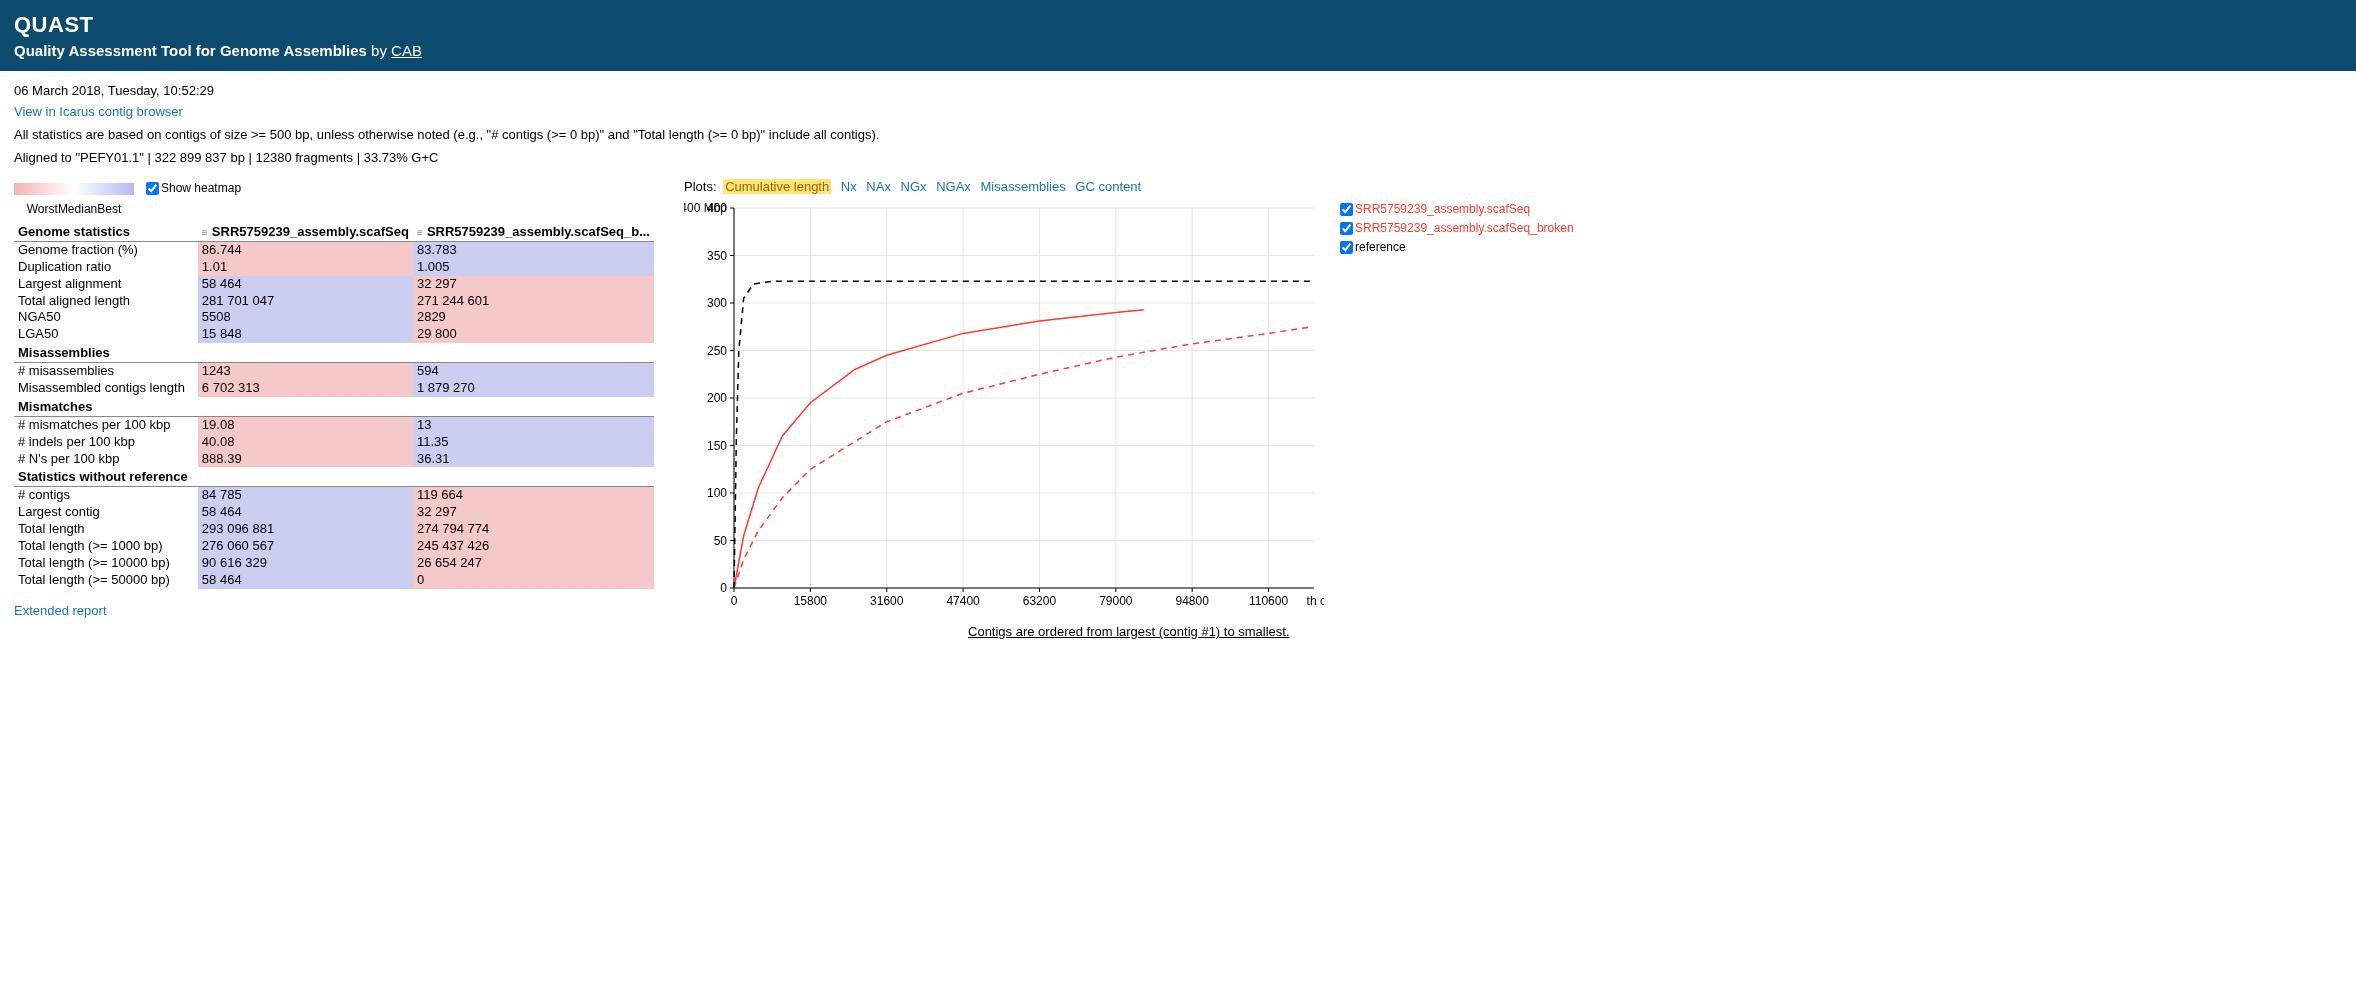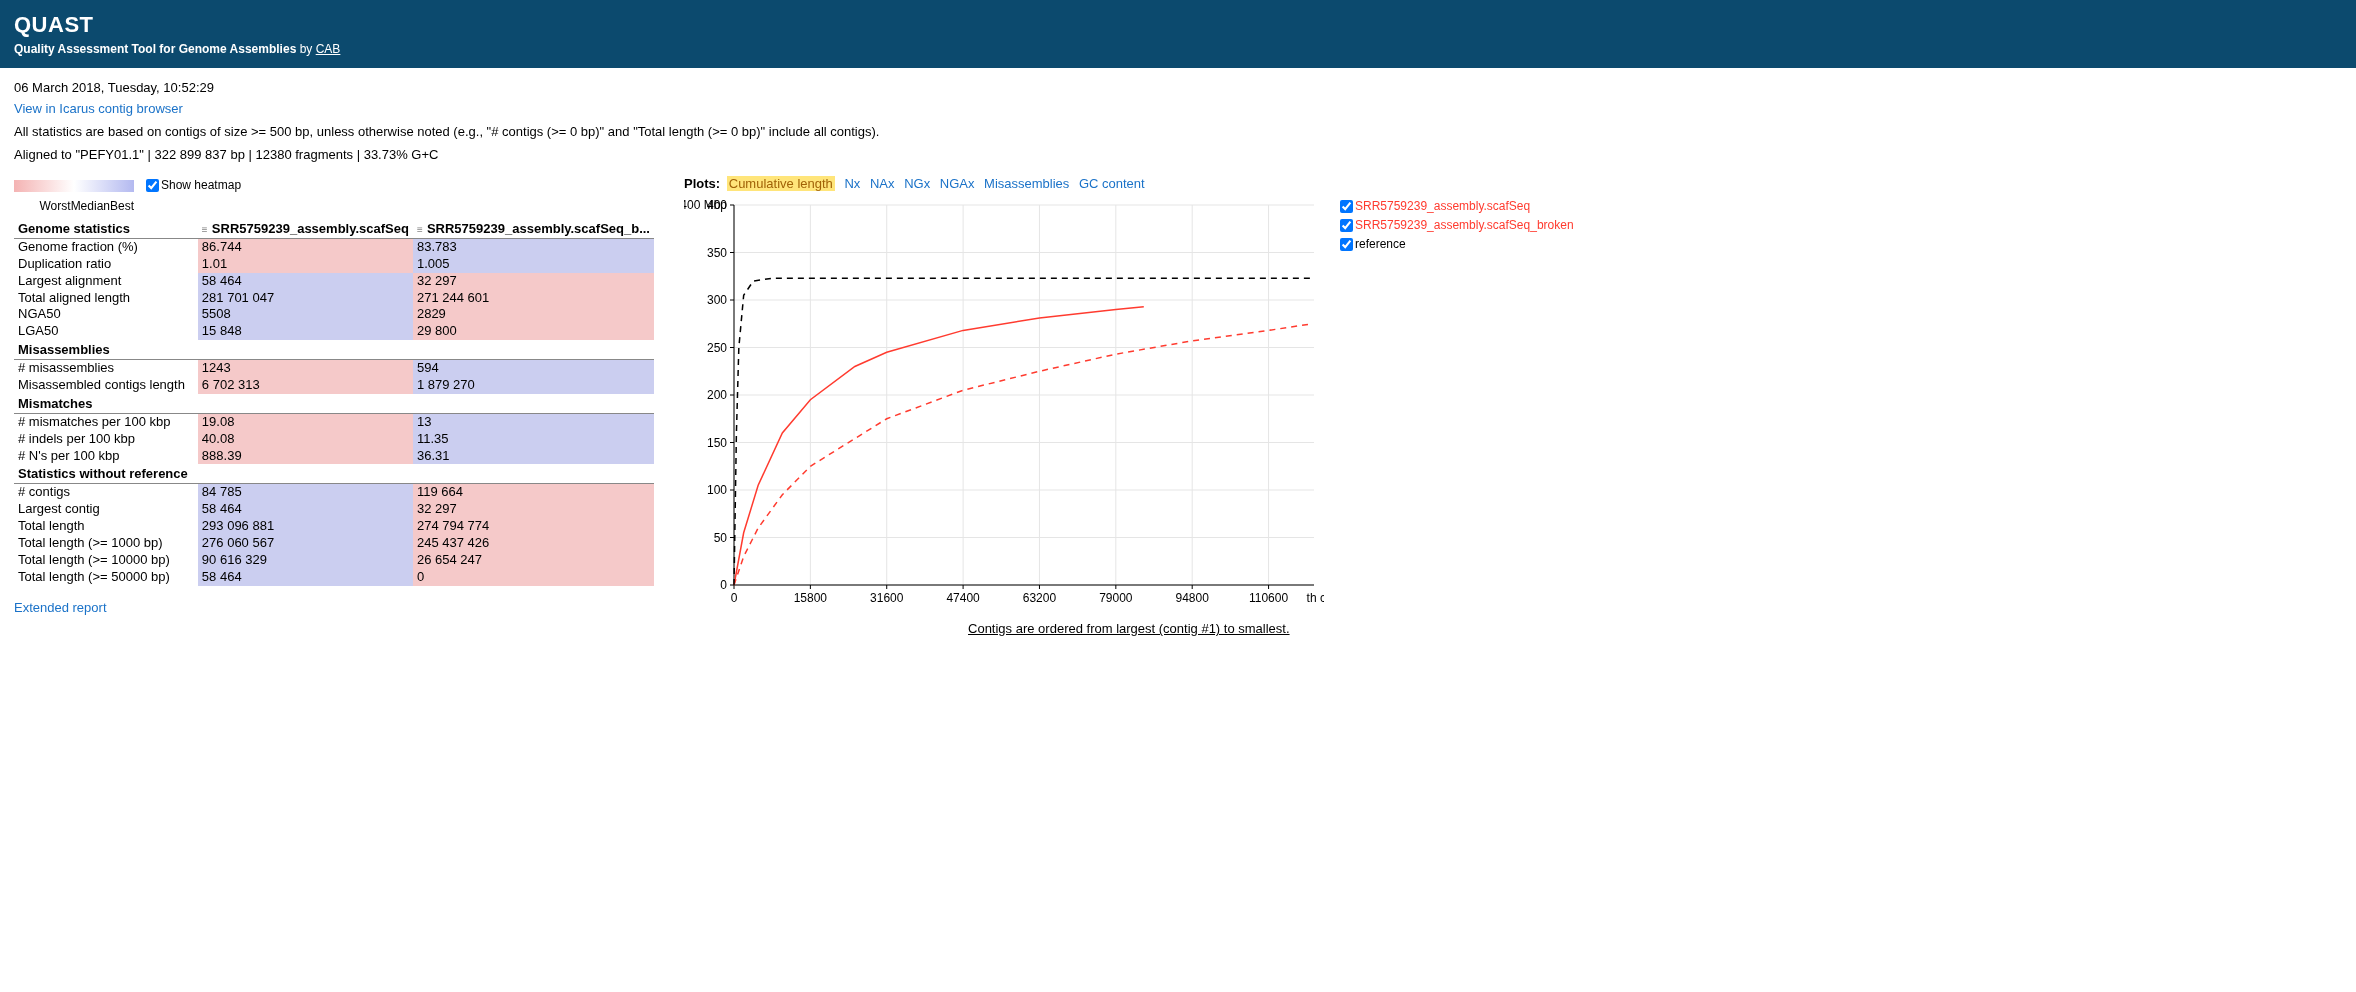--- a/index.html
+++ b/index.html
@@ -13,21 +13,21 @@
     color: #fff;
     padding: 12px 14px 12px 14px;
   }
   .header h1 {
     margin: 0 0 4px 0;
     font-size: 22px;
     font-weight: bold;
     letter-spacing: 0.5px;
   }
   .header .subtitle {
-    font-size: 12px;
+    font-size: 15px;
   }
   .header .subtitle .by {
   }
   .header .subtitle .cab {
     text-decoration: underline;
   }
   .content {
     padding: 12px 14px;
   }
   .timestamp {
@@ -66,21 +66,21 @@
   }
   .gradient-bar {
     width: 120px;
     height: 12px;
     background: linear-gradient(to right, #f4b3b3, #fff 50%, #b3b9f0);
     border: none;
   }
   .legend-labels {
     display: flex;
     width: 120px;
-    justify-content: flex-end;
+    justify-content: center;
     font-size: 12px;
     margin-bottom: 8px;
   }
   .heatmap-check {
     font-size: 12px;
   }
   .heatmap-check input {
     vertical-align: middle;
     margin-right: 2px;
   }
@@ -124,21 +124,21 @@
   }
   .sort-icon::before{
     content:"≡";
     font-size:10px;
   }
   .ext-report { margin-top: 14px; }
   .plot-tabs {
     font-size: 13px;
     margin-bottom: 4px;
   }
-  .plot-tabs .lbl { font-weight: bold; }
+  .plot-tabs .lbl { font-weight: normal; }
   .plot-tabs .tab {
     color: #1a72c8;
     cursor: pointer;
     margin: 0 3px;
   }
   .plot-tabs .tab.active {
     color: #a16207;
     background: #ffe57a;
     padding: 0 2px;
   }

